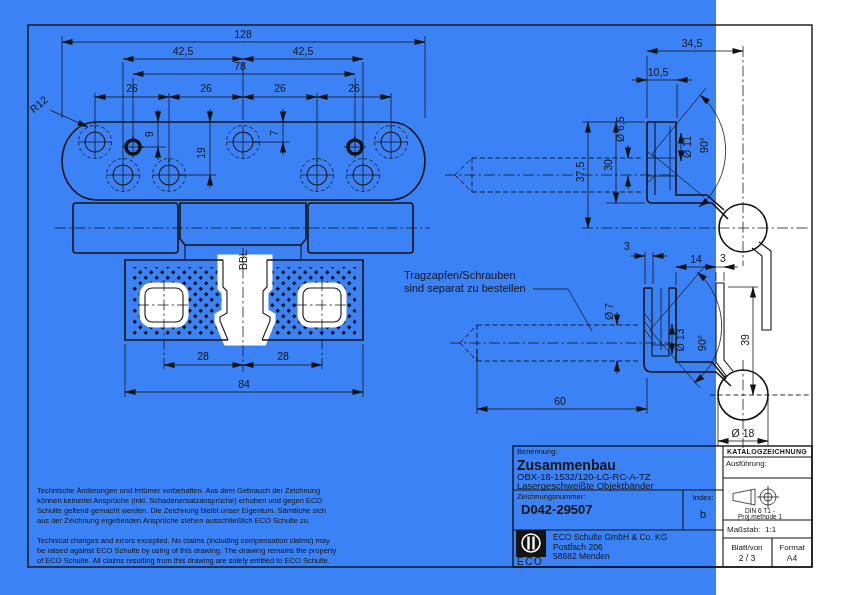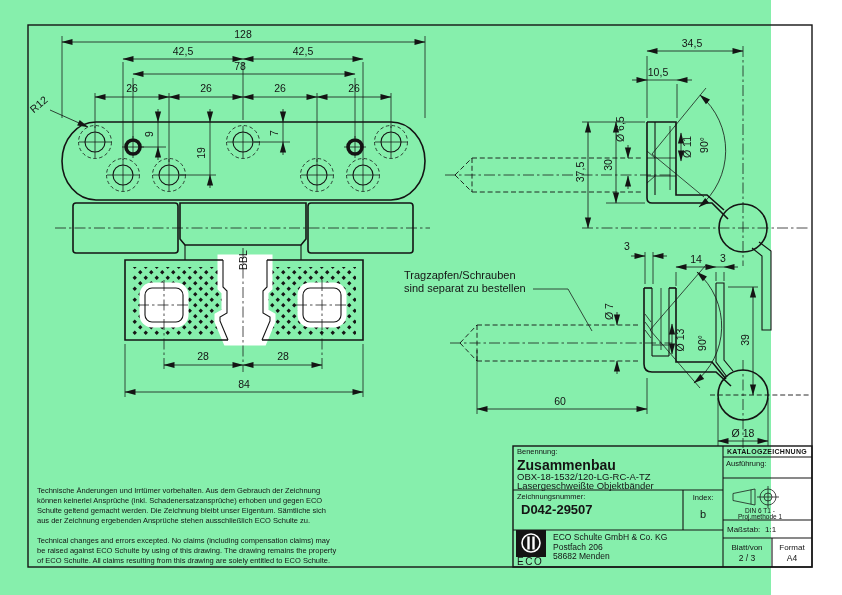--- a/index.html
+++ b/index.html
@@ -1,17 +1,17 @@
 <!DOCTYPE html>
 <html><head>
 <meta charset="utf-8">
 <style>
   html,body{margin:0;padding:0;background:#fff;}
   body{font-family:"Liberation Sans", sans-serif;}
-  .sheet{position:relative;width:771px;height:595px;background:#86efac;}
+  .sheet{position:relative;width:716px;height:595px;background:#3b82f6;}
   svg text{fill:#141414;}
   .ln{stroke:#141414;fill:none;}
   .out{stroke-width:1.6;}
   .med{stroke-width:1.1;}
   .thin{stroke-width:0.75;}
   .dim{stroke-width:0.8;}
   .cl{stroke-width:0.75;stroke-dasharray:11 3 2.5 3;}
   .hid{stroke-width:0.9;stroke-dasharray:5 2.8;}
   .dsh{stroke-width:0.8;stroke-dasharray:3.5 2.5;}
   .dt{font-size:10.5px;}

